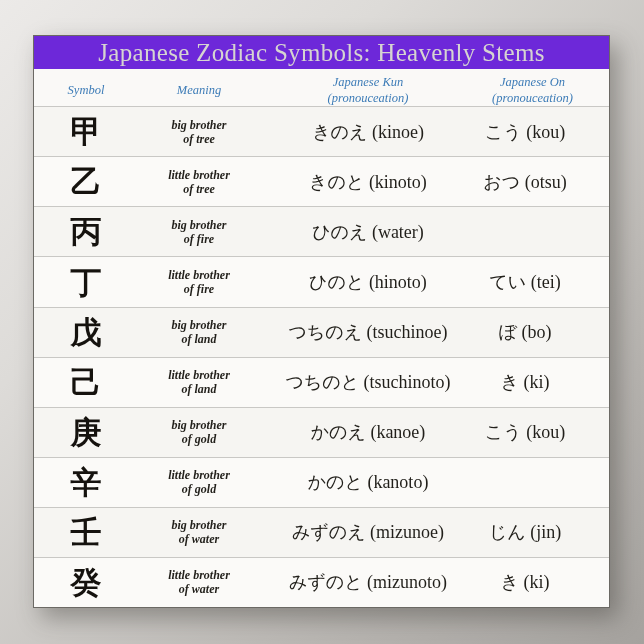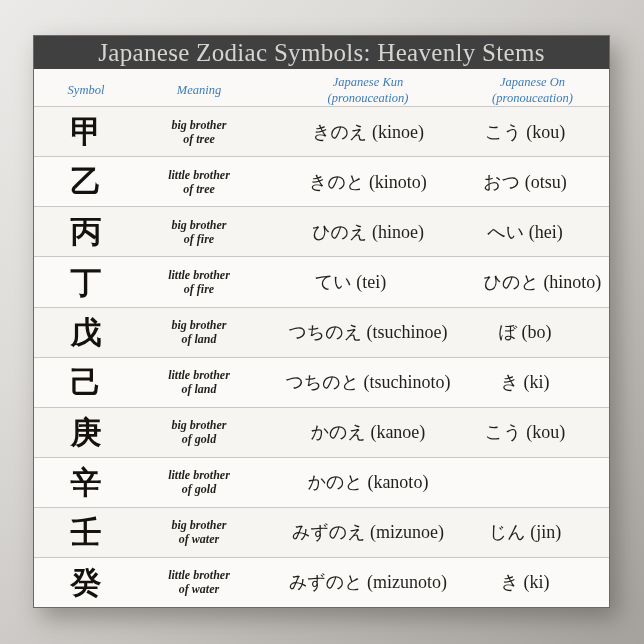--- a/index.html
+++ b/index.html
@@ -18,21 +18,21 @@
     left: 33px; top: 35px;
     width: 577px; height: 573px;
     background: #faf9f7;
     border: 1px solid #6b6964;
     box-shadow: 8px 10px 22px rgba(55, 52, 48, 0.40);
     display: flex;
     flex-direction: column;
   }
   .title-bar {
     height: 33px;
-    background: #404040;
+    background: #6d28d9;
     color: #d6d4d1;
     display: flex;
     align-items: center;
     justify-content: center;
     font-size: 25px;
     letter-spacing: 0.3px;
     flex: 0 0 auto;
   }
   .header-row {
     flex: 0 0 36px;
@@ -115,30 +115,29 @@
         <div class="cell meaning-cell">little brother
 of tree</div>
         <div class="cell kun-cell">きのと (kinoto)</div>
         <div class="cell on-cell">おつ (otsu)</div>
       </div>
 
       <div class="data-row">
         <div class="cell symbol-cell">丙</div>
         <div class="cell meaning-cell">big brother
 of fire</div>
-        <div class="cell kun-cell">ひのえ (hinoe)</div>
-        <div class="cell on-cell">へい (hei)</div>
+        <div class="cell kun-cell">ひのえ (water)</div>
       </div>
 
       <div class="data-row">
         <div class="cell symbol-cell">丁</div>
         <div class="cell meaning-cell">little brother
 of fire</div>
+        <div class="cell kun-cell">ひのと (hinoto)</div>
         <div class="cell on-cell">てい (tei)</div>
-        <div class="cell kun-cell">ひのと (hinoto)</div>
       </div>
 
       <div class="data-row">
         <div class="cell symbol-cell">戊</div>
         <div class="cell meaning-cell">big brother
 of land</div>
         <div class="cell kun-cell">つちのえ (tsuchinoe)</div>
         <div class="cell on-cell">ぼ (bo)</div>
       </div>
 

